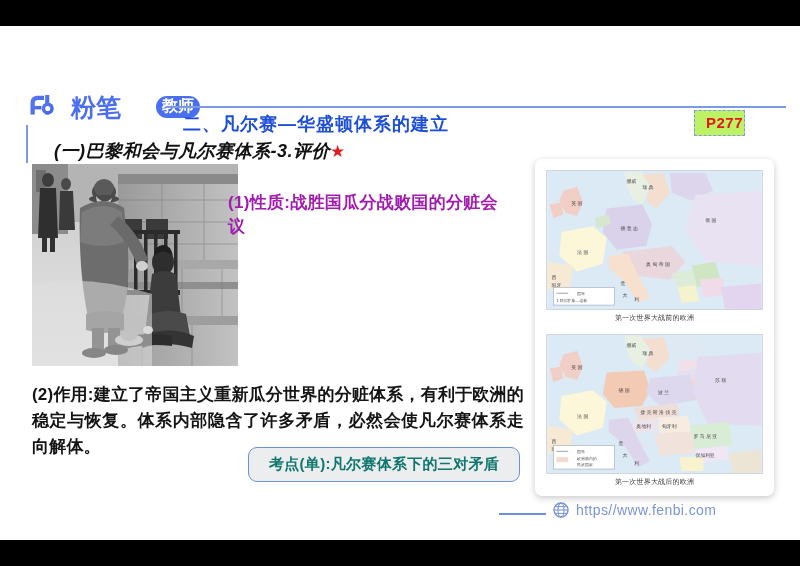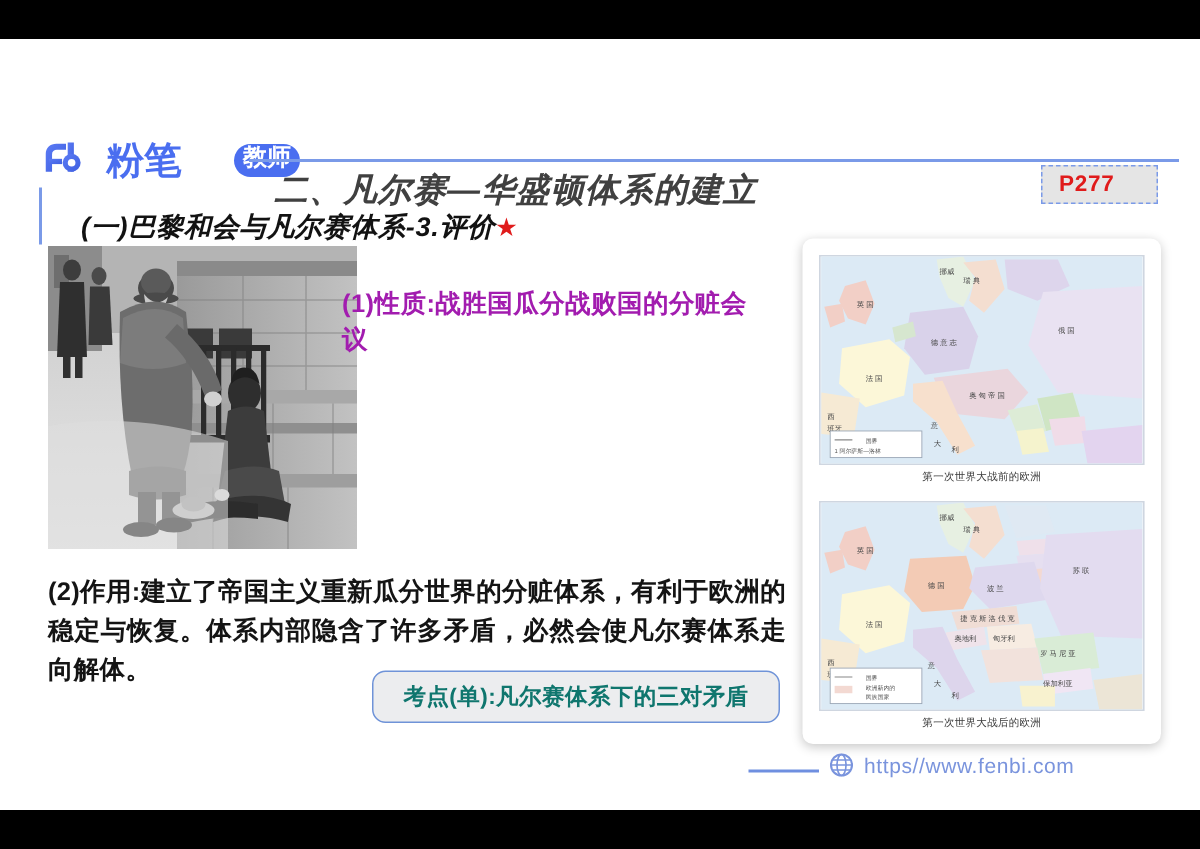--- a/index.html
+++ b/index.html
@@ -84,24 +84,23 @@
     width: 2px;
     height: 38px;
     background: #7a9ae8;
   }
 
   
   .main-title {
     position: absolute;
     left: 183px;
     top: 86px;
-    font-size: 22px;
-    font-weight: bold;
-    font-style: italic;
-    color: #404040;
+    font-size: 18px;
+    font-weight: bold;
+    color: #1d4ed8;
     letter-spacing: 1px;
     white-space: nowrap;
   }
   .sub-title {
     position: absolute;
     left: 40px;
     top: 113px;
     font-size: 18px;
     font-weight: bold;
     font-style: italic;
@@ -115,26 +114,26 @@
     font-style: normal;
     font-size: 17px;
   }
 
   
   .page-badge {
     position: absolute;
     left: 694px;
     top: 84px;
     border: 1px dashed #7a9ae8;
-    padding: 3px 28px 4px 11px;
+    padding: 3px 1px 4px 11px;
     color: #e01b1b;
     font-size: 15px;
     font-weight: bold;
     letter-spacing: 0.5px;
-    background: #e5e5e5;
+    background: #bef264;
   }
 
   
   .photo {
     position: absolute;
     left: 32px;
     top: 138px;
     width: 206px;
     height: 202px;
     background: #8e8e8e;

